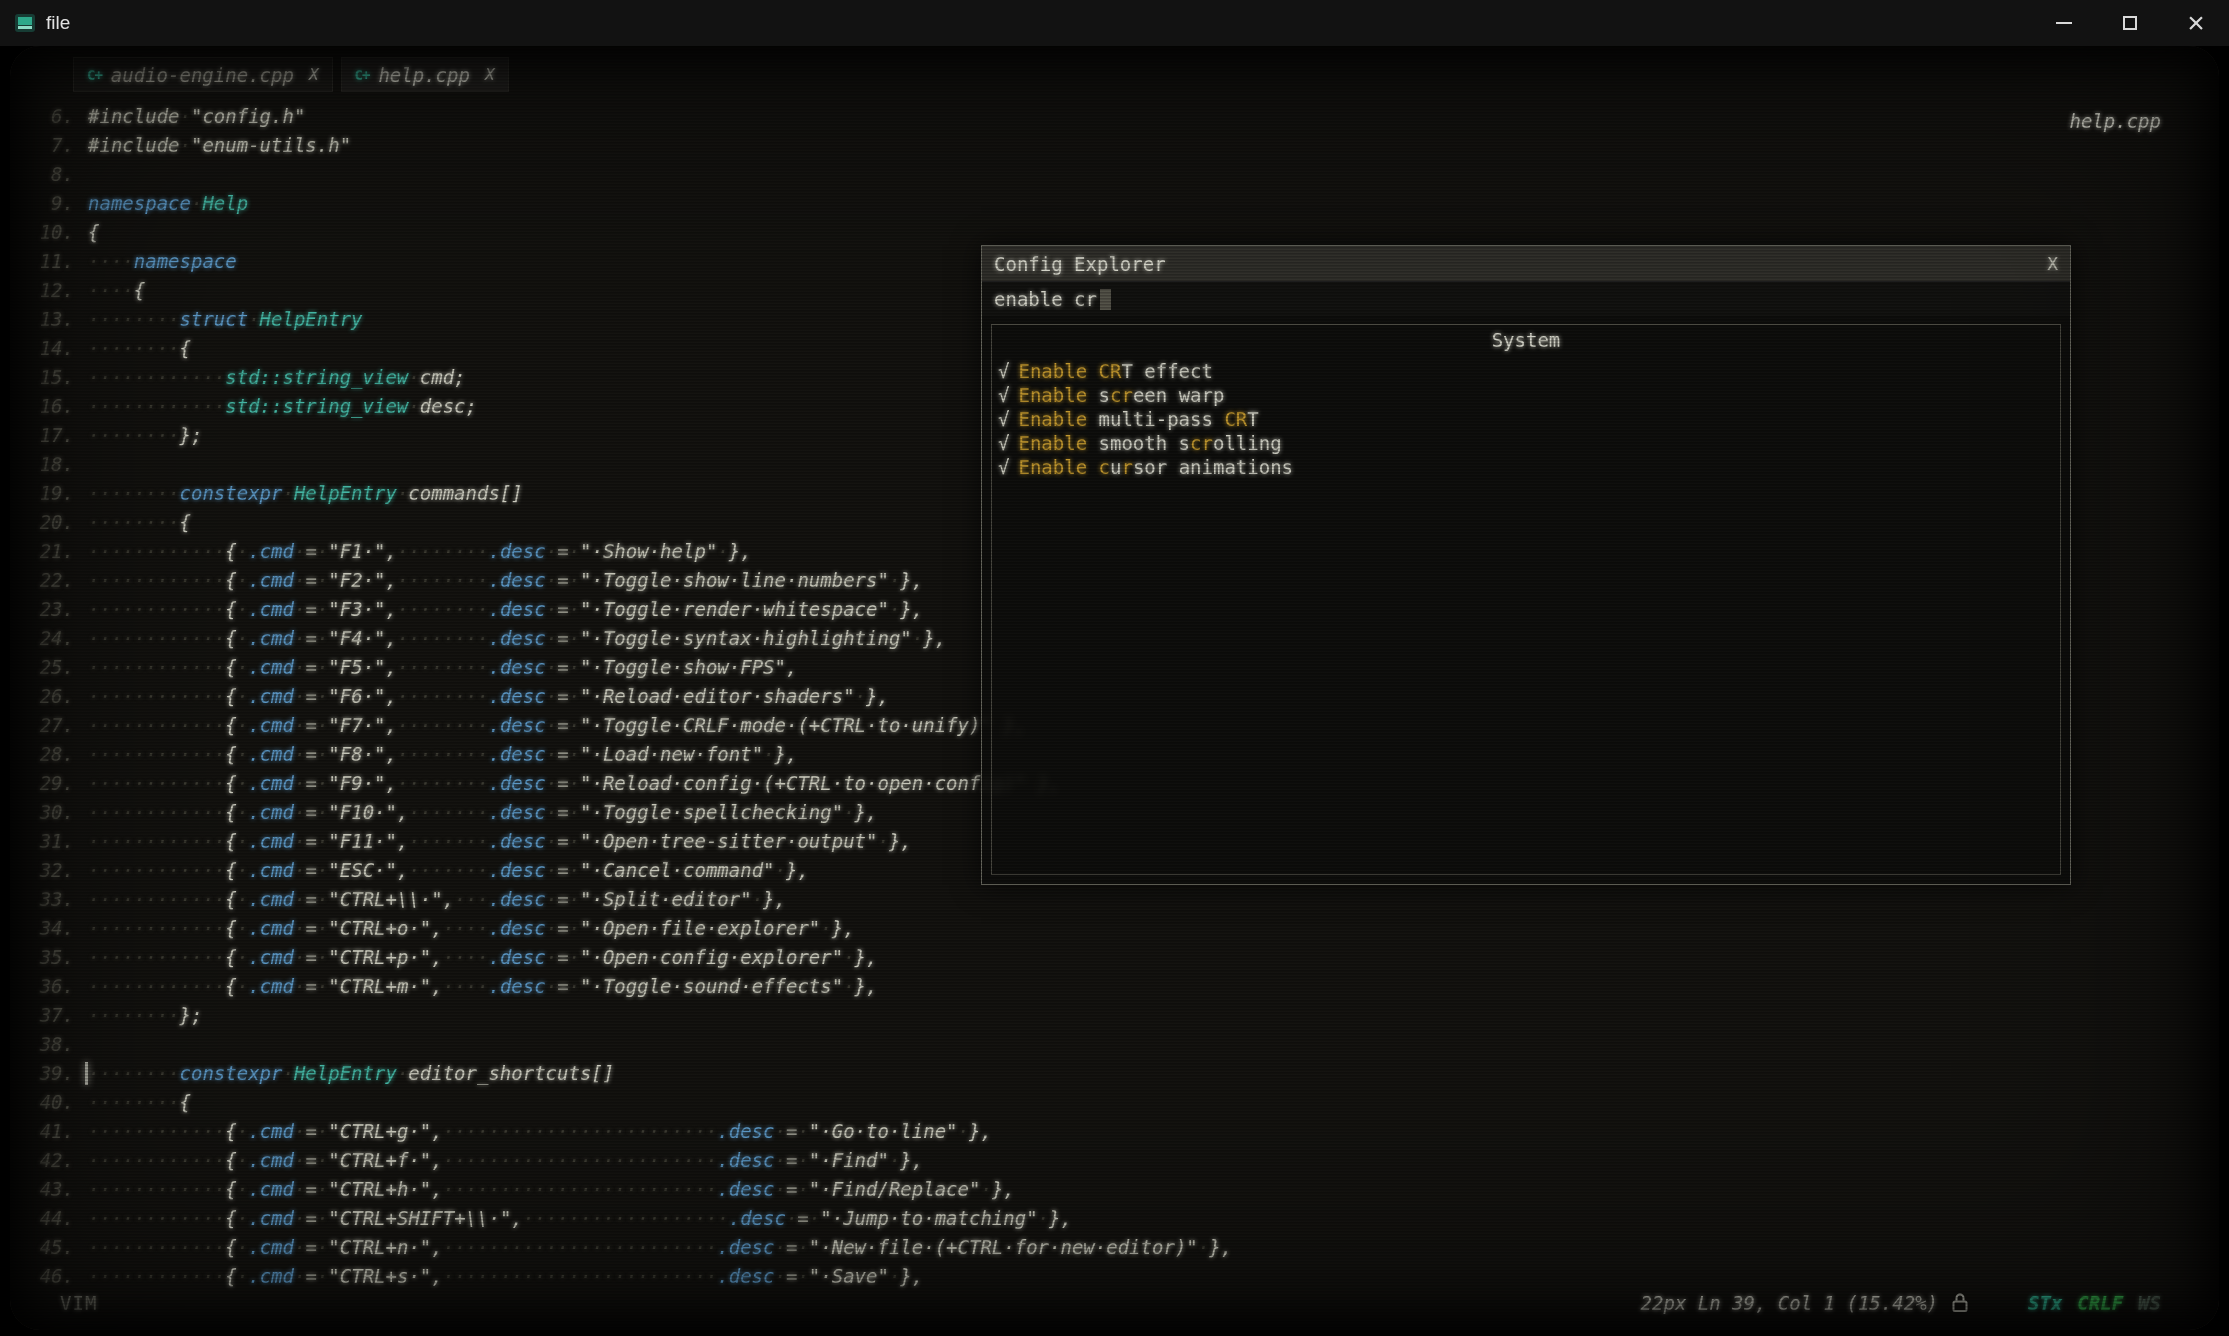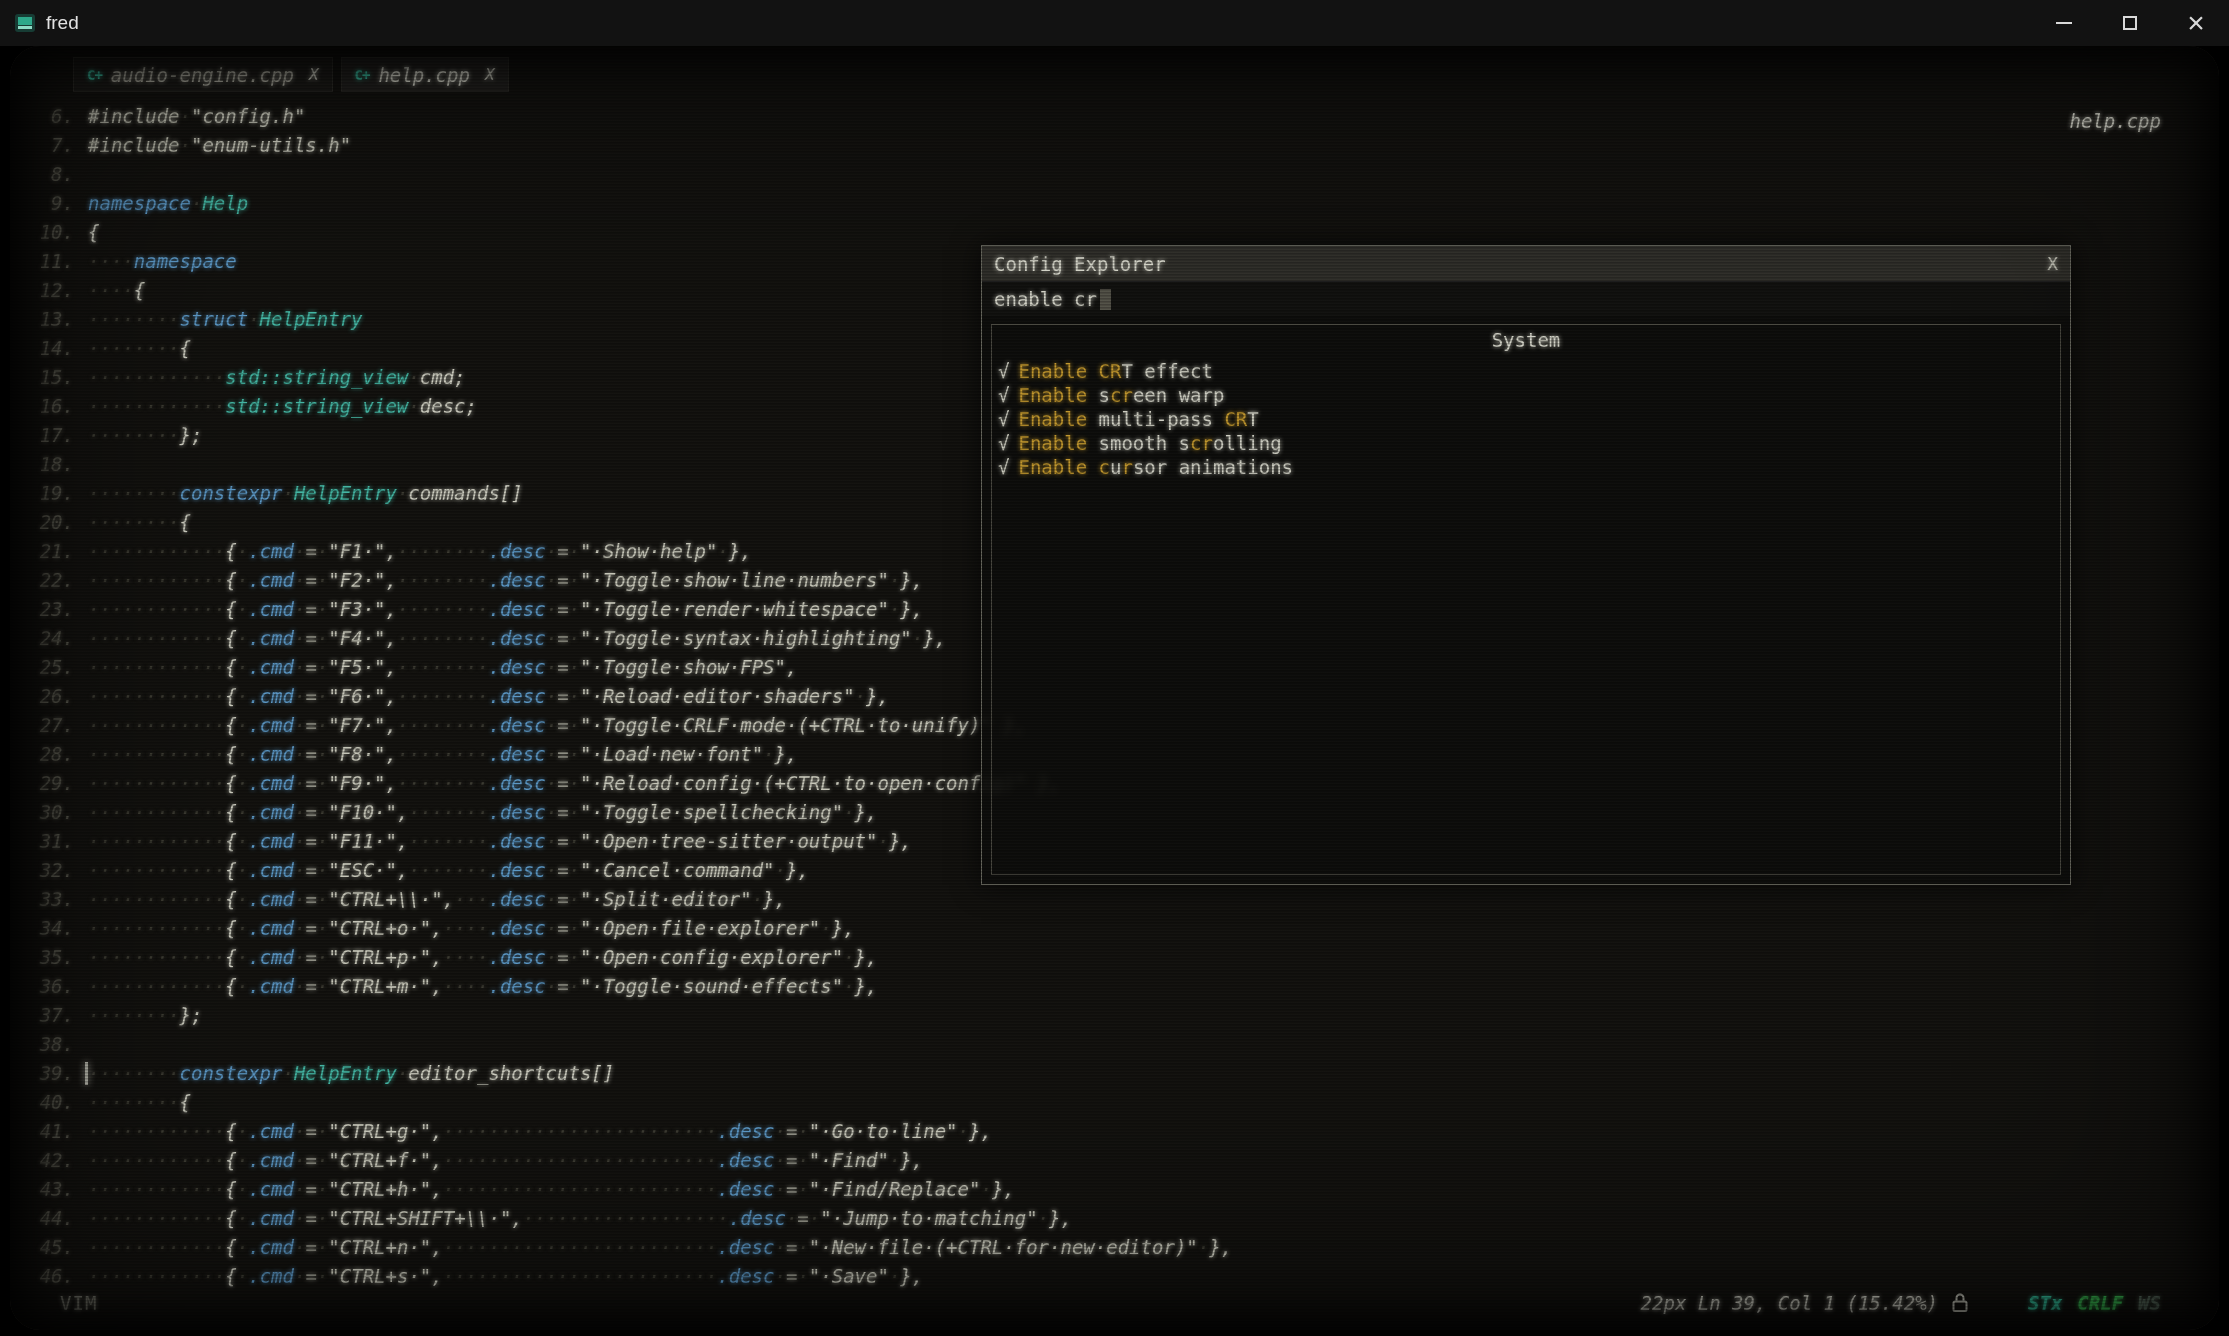--- a/index.html
+++ b/index.html
@@ -122,21 +122,21 @@
 <body>
 
 <div class="titlebar">
   <span class="app-icon">
     <svg width="22" height="22" viewBox="0 0 22 22">
       <rect x="1" y="2" width="20" height="18" rx="3" fill="#173c34"></rect>
       <rect x="4" y="5" width="14" height="8" fill="#2ea88a"></rect>
       <rect x="4" y="14" width="14" height="3" fill="#8fdcc6"></rect>
     </svg>
   </span>
-  <span class="app-title">fred</span>
+  <span class="app-title">file</span>
   <div class="win-controls">
     <div class="win-btn">
         <span class="glyph-min"></span>
       </div>
     <div class="win-btn">
         <span class="glyph-max"></span>
       </div>
     <div class="win-btn">
         <span class="glyph-close">×</span>
       </div>

